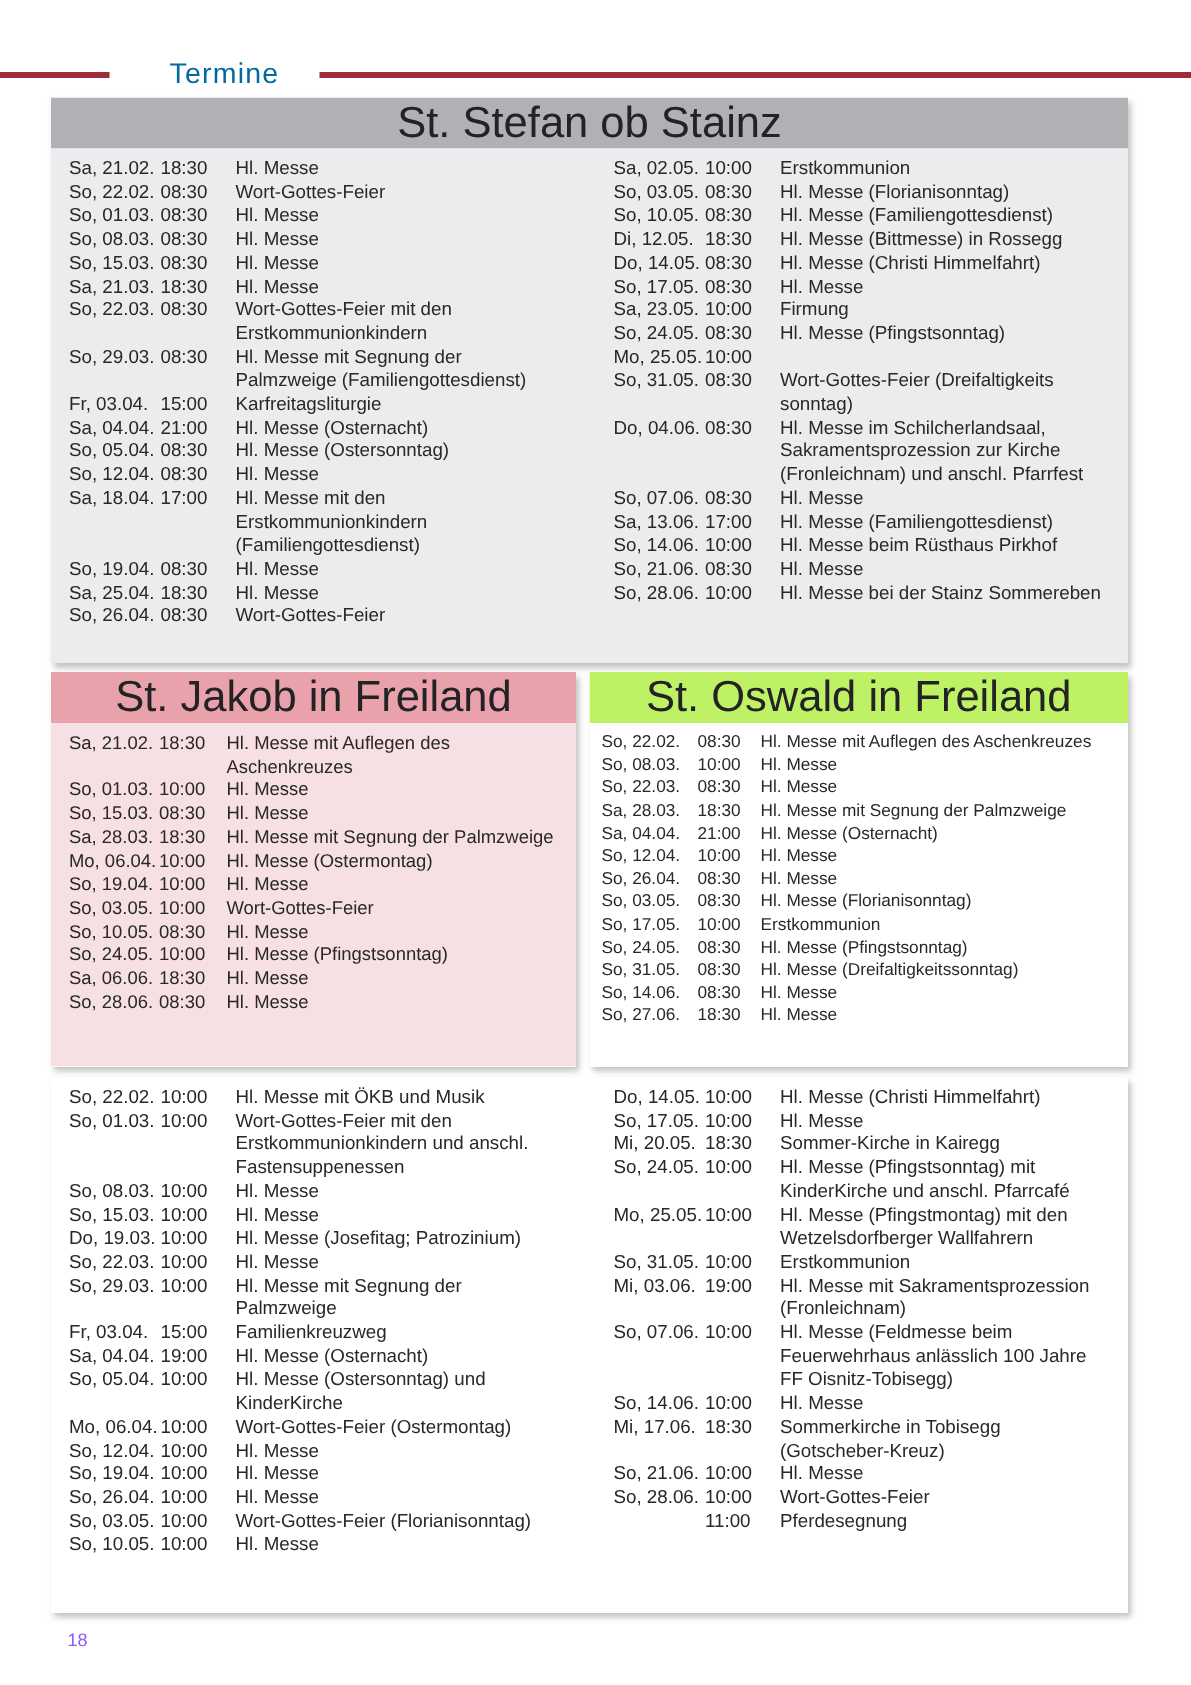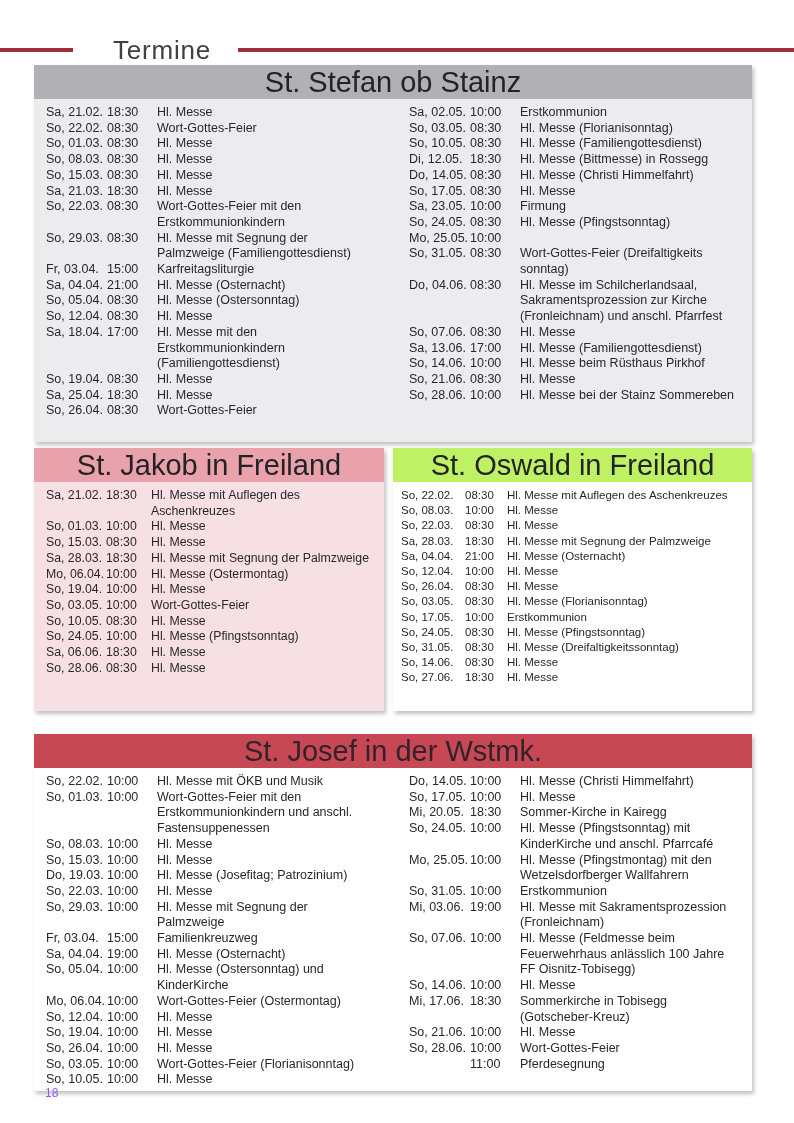--- a/index.html
+++ b/index.html
@@ -16,23 +16,23 @@
     position: absolute;
     top: 38px; left: 0; right: 0;
     height: 24px;
     display: flex;
     align-items: center;
   }
   .rule { height: 4px; background: #9f2c3a; }
   .rule-left { width: 73px; }
   .rule-right { flex: 1; }
   .page-heading {
-    font-size: 26px;
+    font-size: 19px;
     letter-spacing: 0.8px;
-    color: #404040;
+    color: #0369a1;
     margin: 0 27px 0 40px;
     white-space: nowrap;
   }
   
   .content {
     position: absolute;
     left: 34px; top: 65px;
     width: 718px;
   }
   .box {
@@ -62,21 +62,21 @@
   .entry .date, .entry .time { white-space: nowrap; }
   
   .box-stefan { height: 377px; margin-bottom: 6px; }
   .box-stefan .box-body { height: 343px; }
   .box-stefan .entry {
     --c1: 61px; --c2: 50px;
     padding: 0 14px 0 12px;
     font-size: 12.5px; line-height: 15.7px;
   }
   
-  .mid-row { display: flex; gap: 9px; margin-bottom: 23px; }
+  .mid-row { display: flex; gap: 9px; margin-bottom: 7px; }
   .mid-row .box { height: 263px; }
   .mid-row .box-body { height: 229px; }
   .box-jakob { width: 350px; }
   .box-jakob .entry {
     --c1: 60px; --c2: 45px;
     padding: 0 4px 0 12px;
     font-size: 12.3px; line-height: 15.7px;
   }
   .box-oswald { width: 359px; }
   .box-oswald .entry {
@@ -415,21 +415,20 @@
                 <span class="date">So, 27.06.</span>
                 <span class="time">18:30</span>
                 <span class="desc">Hl. Messe</span>
               </div>
             </div>
         </div>
       </section>
     </div>
 
     <section class="box box-josef">
-      <div class="box-title" style="background: rgb(198, 72, 84);">St. Josef in der Wstmk.</div>
       <div class="box-body cols" style="background: rgb(255, 255, 255);">
         <div class="col">
             <div class="entry">
               <span class="date">So, 22.02.</span>
               <span class="time">10:00</span>
               <span class="desc">Hl. Messe mit ÖKB und Musik</span>
             </div>
             <div class="entry">
               <span class="date">So, 01.03.</span>
               <span class="time">10:00</span>

